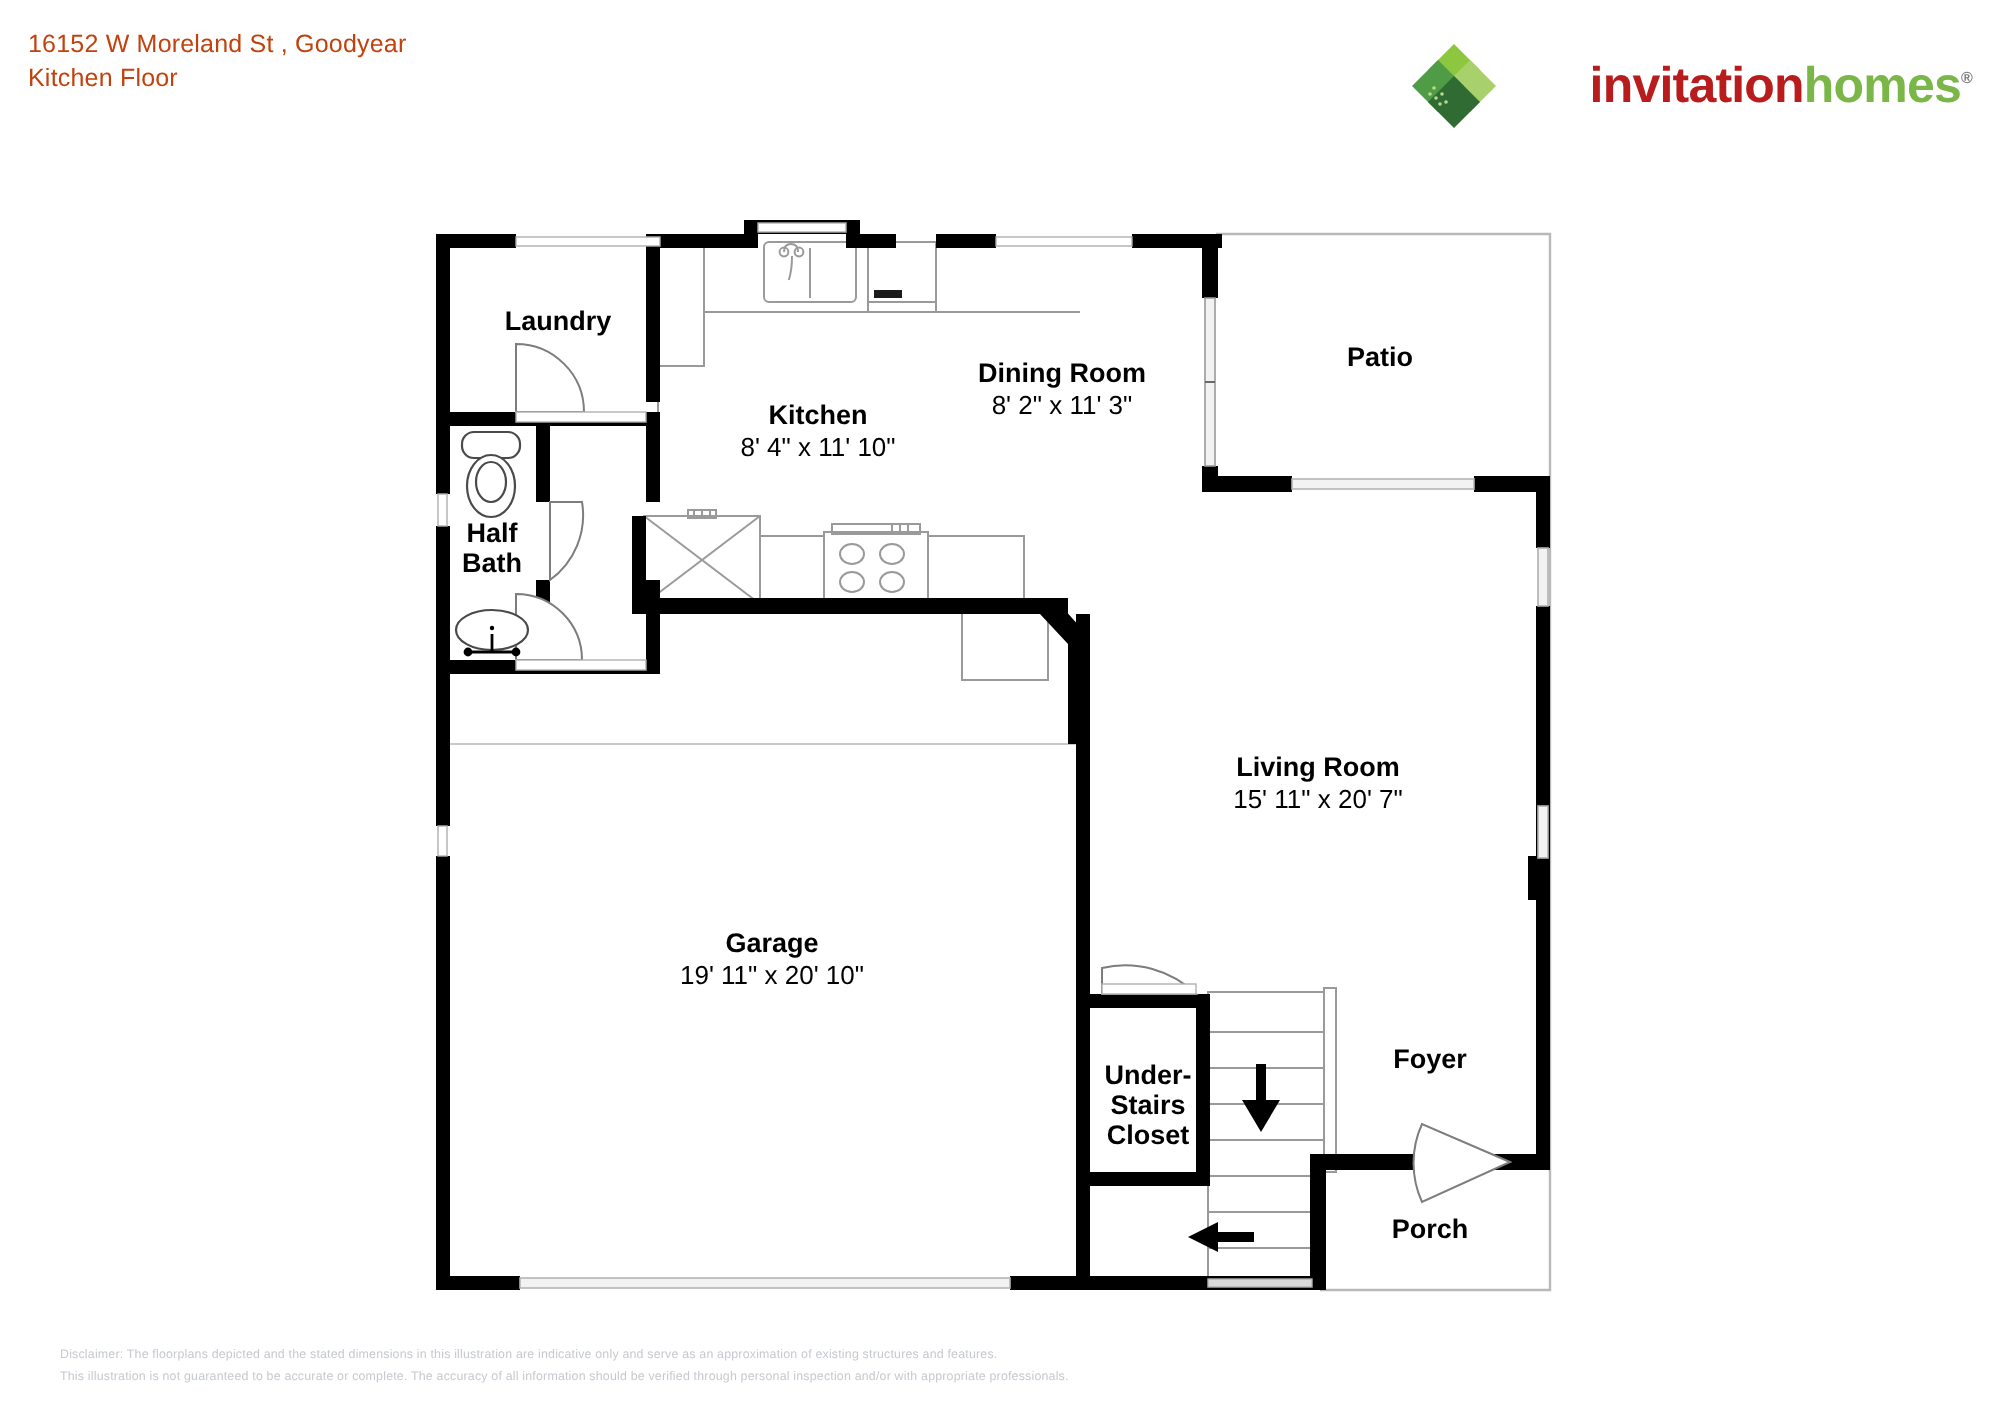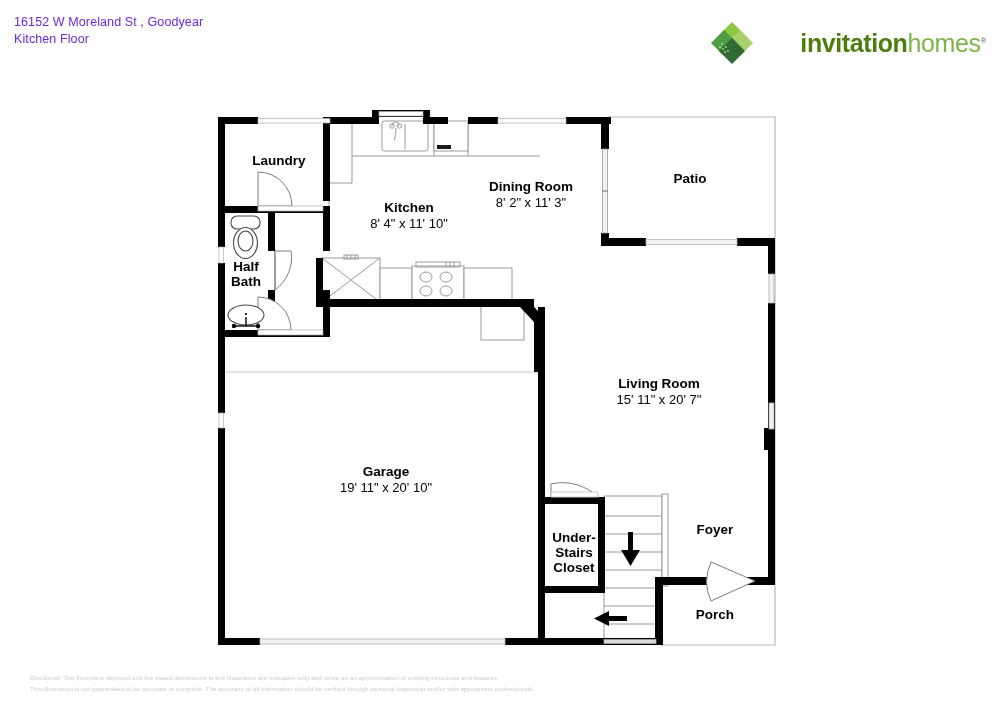--- a/index.html
+++ b/index.html
@@ -15,21 +15,21 @@
     font-family: "Liberation Sans", sans-serif;
     overflow: hidden;
   }
 
   
   #header-address {
     position: absolute;
     left: 14px;
     top: 14px;
     font-size: 12.5px;
-    color: #6d28d9;
+    color: #c2410c;
     line-height: 17px;
     letter-spacing: 0.1px;
   }
   #header-address .addr-line { display: block; }
 
   
   #brand-logo {
     position: absolute;
     right: 14px;
     top: 20px;
@@ -42,22 +42,22 @@
     height: 46px;
     position: relative;
     flex: none;
   }
   #brand-logo .logo-wordmark {
     font-size: 25px;
     font-weight: 700;
     letter-spacing: -0.4px;
     white-space: nowrap;
   }
-  .wm-invitation { color: #4d7c0f; margin-left: 35px; }
-  .wm-homes { color: #7ab648; font-weight: 400; }
+  .wm-invitation { color: #b91c1c; margin-left: 35px; }
+  .wm-homes { color: #7ab648; font-weight: 700; }
   .wm-tm {
     font-size: 8px;
     vertical-align: super;
     color: #7a7a7a;
   }
 
   
   #floorplan {
     position: absolute;
     left: 0;

